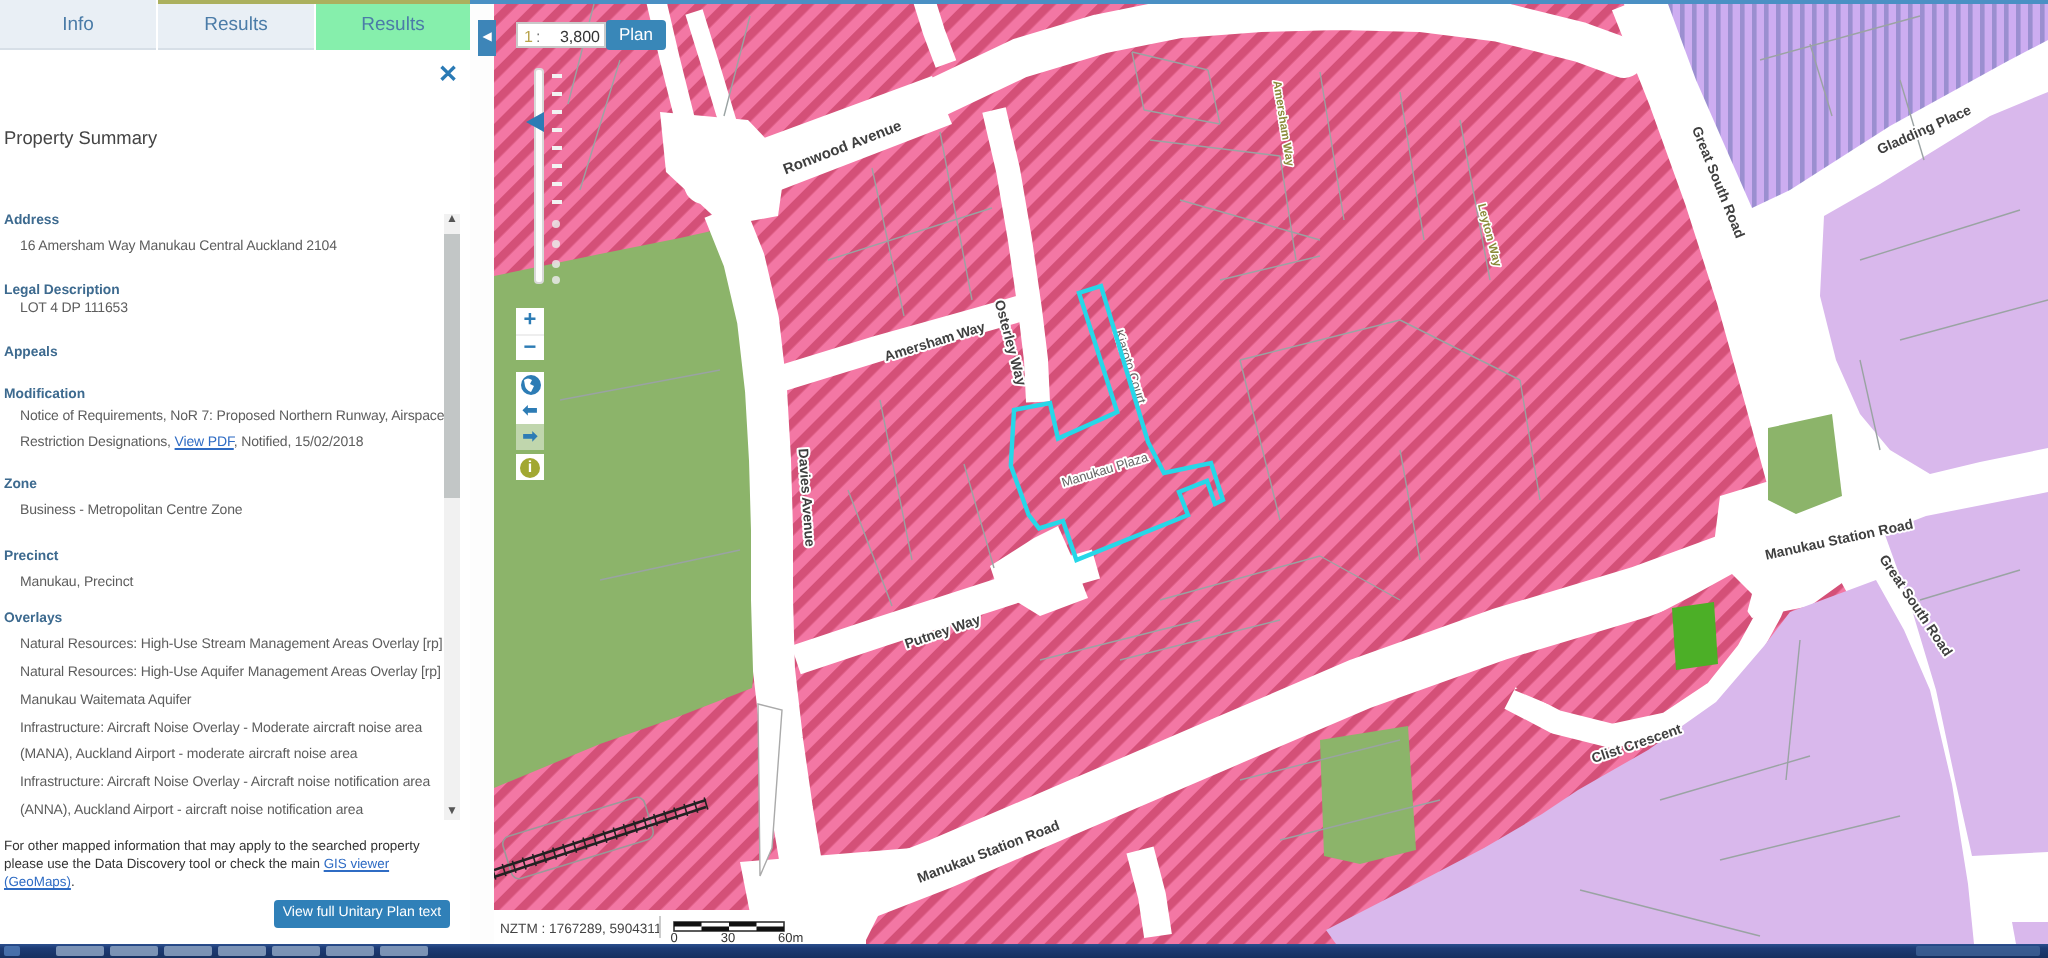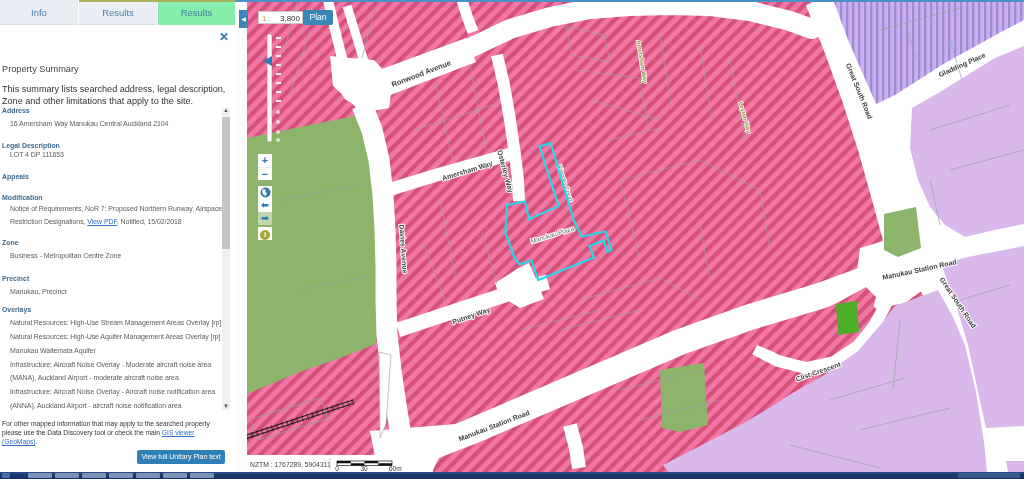--- a/index.html
+++ b/index.html
@@ -57,21 +57,20 @@
 <div id="app">
 <div id="panel">
   <div id="tabs">
     <div class="tab" style="left:0">Info</div>
     <div class="tab" style="left:79px">Results</div>
     <div class="tab active" style="left:158px;width:77px">Results</div>
   </div>
   <div id="oliveline"></div>
   <div id="closex">✕</div>
   <div class="h1" style="top:64px">Property Summary</div>
-  <div class="intro" style="top:84px">This summary lists searched address, legal description,<br>Zone and other limitations that apply to the site.</div>
   <div class="hd" style="top:107px">Address</div>
   <div class="tx" style="top:120px">16 Amersham Way Manukau Central Auckland 2104</div>
   <div class="hd" style="top:142px">Legal Description</div>
   <div class="tx" style="top:151px">LOT 4 DP 111653</div>
   <div class="hd" style="top:173px">Appeals</div>
   <div class="hd" style="top:194px">Modification</div>
   <div class="tx" style="top:205px">Notice of Requirements, NoR 7: Proposed Northern Runway, Airspace</div>
   <div class="tx" style="top:218px">Restriction Designations, <a class="lnk">View PDF</a>, Notified, 15/02/2018</div>
   <div class="hd" style="top:239px">Zone</div>
   <div class="tx" style="top:252px">Business - Metropolitan Centre Zone</div>

